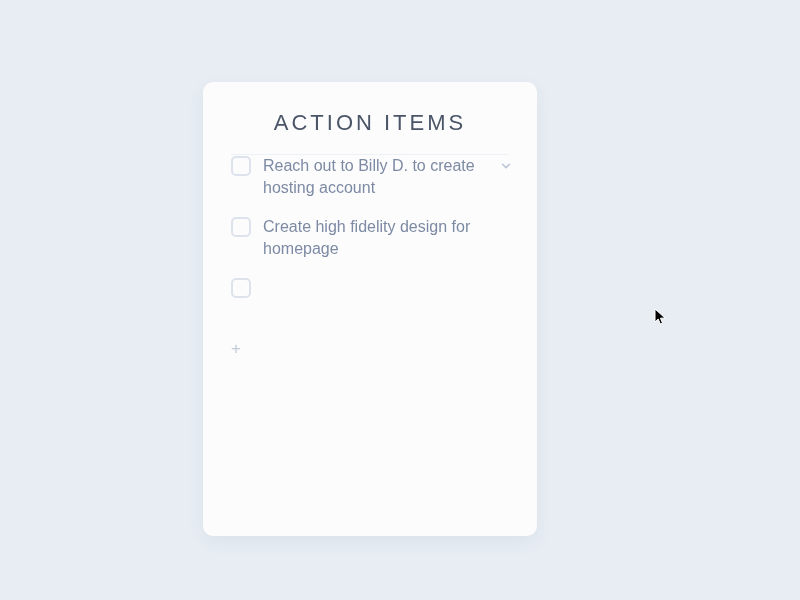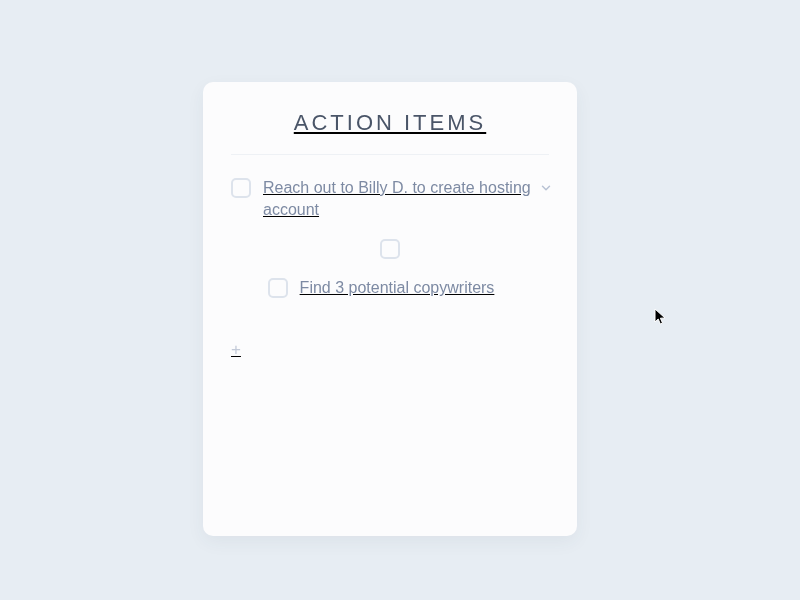--- a/index.html
+++ b/index.html
@@ -8,47 +8,44 @@
       height: 600px;
       background: #e7edf3;
       font-family: -apple-system, BlinkMacSystemFont, "Segoe UI", Helvetica, Arial, sans-serif;
       position: relative;
       overflow: hidden;
     }
     .card {
       position: absolute;
       left: 203px;
       top: 82px;
-      width: 374px;
+      width: 334px;
       height: 454px;
       background: #fcfcfd;
       border-radius: 10px;
       box-shadow: 0 6px 18px rgba(50,60,80,0.06);
       padding: 28px 28px 24px 28px;
-      text-decoration: underline;
     }
     .card-title {
       text-align: center;
       font-size: 22px;
       letter-spacing: 3px;
       font-weight: 300;
       color: #4a5568;
       padding-bottom: 18px;
     }
     .divider {
       border: none;
       border-top: 1px solid #eef1f5;
       margin: 0;
     }
     .items {
-      margin-top: 22px;
       display: flex;
       flex-direction: column;
       gap: 18px;
-      align-items: center;
     }
     .item {
       display: flex;
       align-items: flex-start;
       gap: 12px;
       position: relative;
     }
     .checkbox {
       width: 20px;
       height: 20px;
@@ -109,25 +106,25 @@
       <div class="item-text">Reach out to Billy D. to create hosting account</div>
       <div class="chevron">
         <svg width="14" height="14" viewBox="0 0 24 24" fill="none" stroke="currentColor" stroke-width="2.5" stroke-linecap="round" stroke-linejoin="round">
             <polyline points="6 9 12 15 18 9"></polyline>
           </svg>
       </div>
     </div>
 
     <div class="item">
       <div class="checkbox"></div>
+      <div class="item-text">Create high fidelity design for homepage</div>
     </div>
 
     <div class="item">
       <div class="checkbox"></div>
-      <div class="item-text">Find 3 potential copywriters</div>
     </div>
 
   </div>
 
   <div class="add-row">
     <span class="plus">+</span>
   </div>
 </div>
 
 <div class="cursor">

